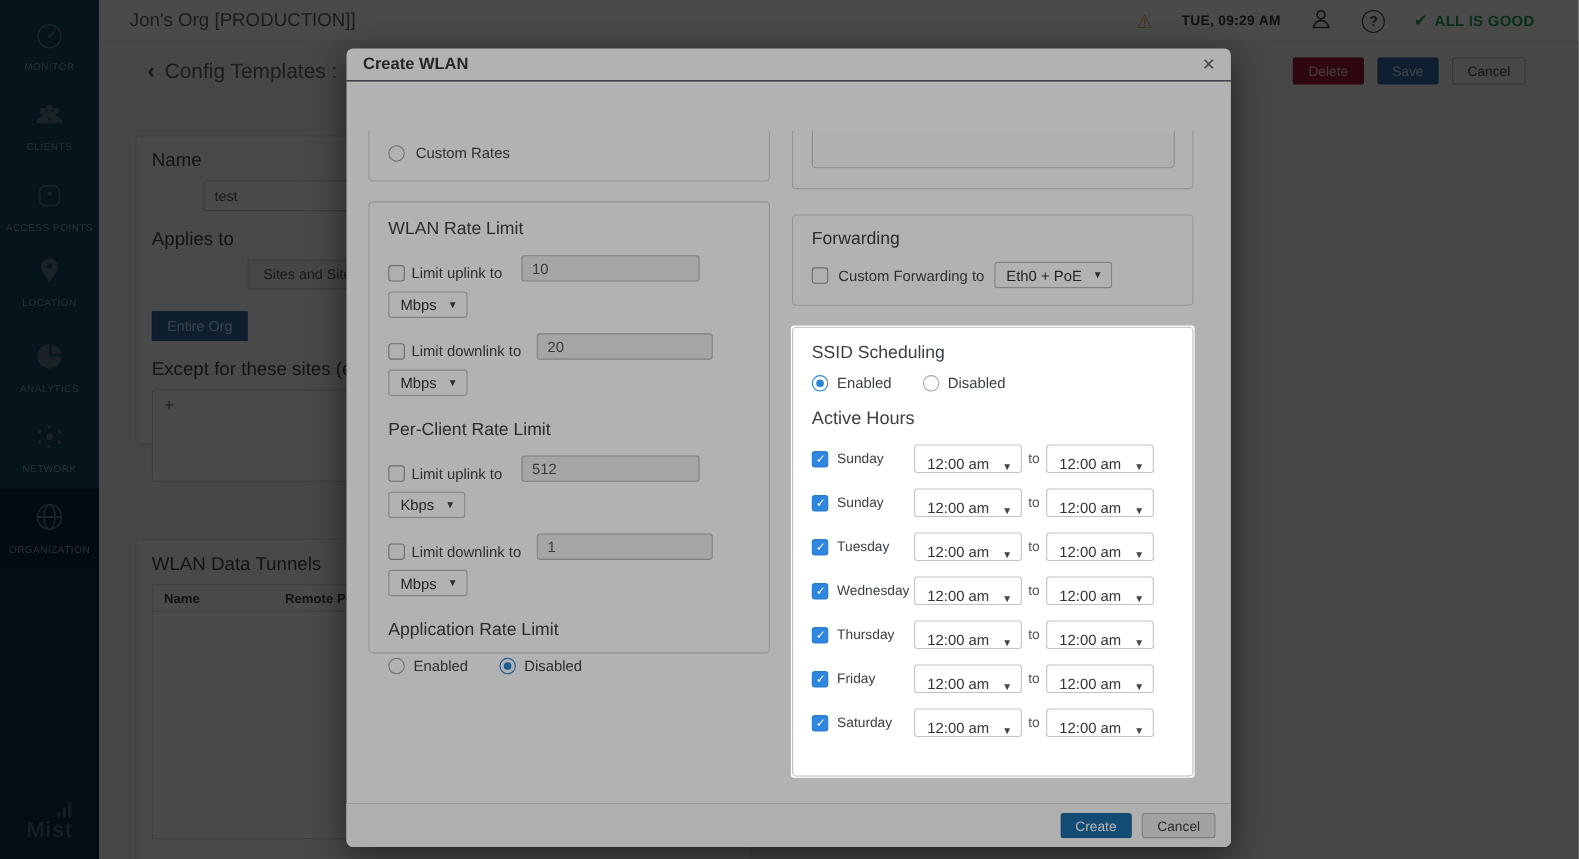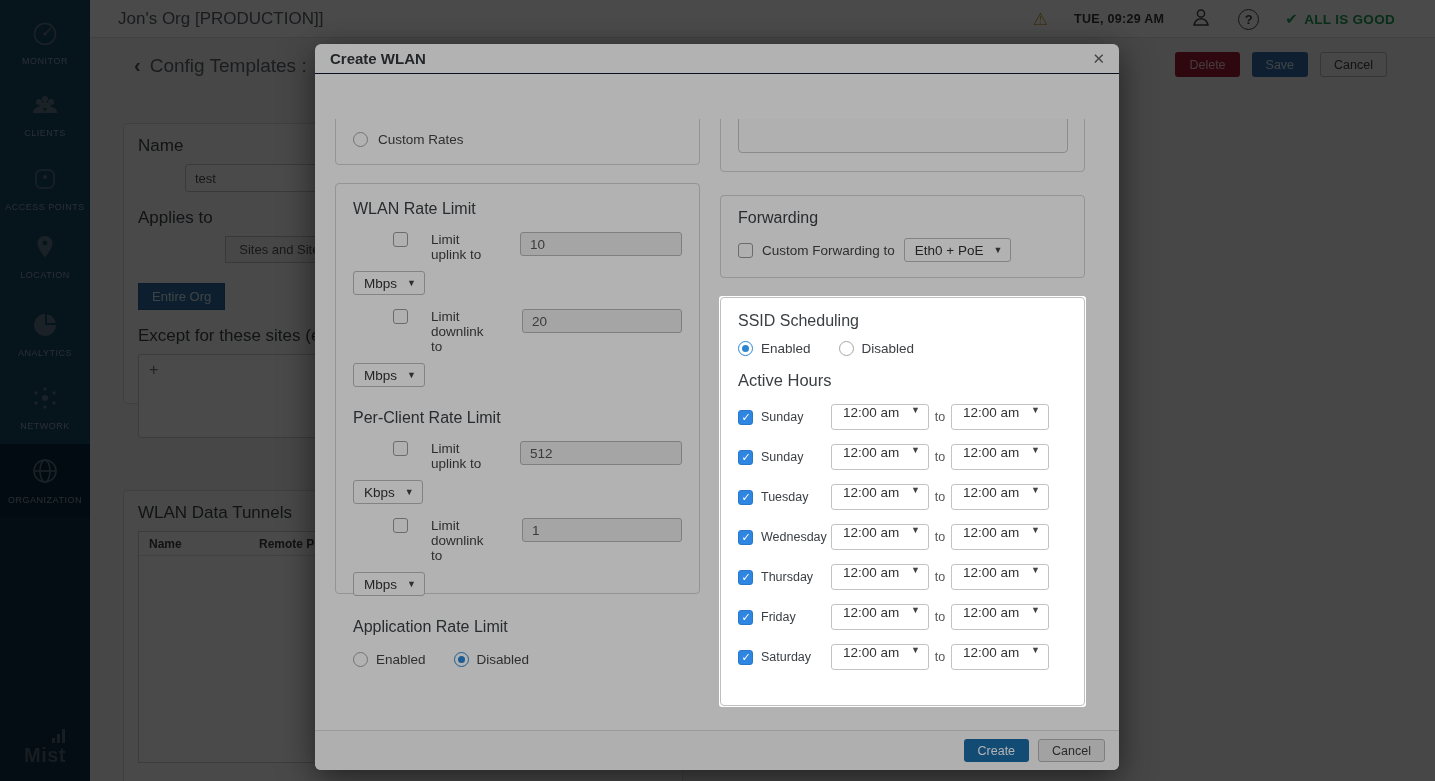--- a/index.html
+++ b/index.html
@@ -72,21 +72,21 @@
   .modal-clip { position:absolute; left:0; top:75px; width:804px; height:611px; overflow:hidden; }
   .panel { position:absolute; border:1px solid #d4d4d4; border-radius:4px; background:#fff; }
   .sec-title { font-size:16px; color:#3a3f43; }
 
   
   .p-rates { left:20px; top:-76px; width:365px; height:122px; padding-left:17px; }
   .rates-row { position:absolute; left:17px; display:flex; align-items:center; gap:10px; font-size:13.5px; color:#444;text-align:center; }
   .row-clip { top:60px; height:18px; overflow:hidden; }
   .row-custom { top:88px; }
   .p-limits { left:20px; top:64px; width:365px; height:411px; padding:16px 17px; }
-  .chk-row { display:flex; align-items:flex-start; gap:23px; font-size:13.5px; color:#444; margin-top:14px;margin-left:40px; }
+  .chk-row { display:flex; align-items:flex-end; gap:6px; font-size:13.5px; color:#444; margin-top:14px; }
   .num-input { width:162px; height:24px; background:#ececec; border:1px solid #b7b7b7; border-radius:3px; font-size:13.5px; color:#555; padding:0 9px; font-family:inherit; }
   .num-input.w160 { width:160px; }
   .sel { display:inline-flex; align-items:center; height:24px; border:1px solid #bcbcbc; border-radius:3px; background:#fff; padding:0 8px 0 10px; font-size:13.5px; color:#333; gap:10px; cursor:pointer; }
   .sel .caret { font-size:9px; color:#444; }
   .unit-sel { margin-top:9px; }
   .mt22 { margin-top:22px; }
   .radio-row { display:flex; align-items:center; gap:8px; font-size:13.5px; color:#444; margin-top:16px; }
   .radio-gap { width:12px; }
 
   
@@ -101,21 +101,21 @@
   .p-vlan { left:405px; top:-60px; width:365px; height:113px; }
   .vlan-box { position:absolute; left:17px; top:4px; width:330px; height:89px; border:1px solid #c7c7c7; border-radius:4px; background:#fdfdfd; }
   .p-fwd { left:405px; top:76px; width:365px; height:83px; padding:13px 17px; }
   .fwd-row { display:flex; align-items:center; gap:9px; font-size:13.5px; color:#444; margin-top:11px; }
   .p-ssid { left:405px; top:178px; width:365px; height:409px; padding:14px 17px; border-color:#bfbfbf; }
   .ssid-radios { display:flex; align-items:center; gap:8px; font-size:13.5px; color:#3b4045; margin-top:11px; }
   .ah-title { font-size:16.5px; color:#3a3f43; margin-top:15px; }
   .day-row { display:flex; align-items:center; margin-top:14px; height:26px; }
   .day-row .cb { margin-right:8px; }
   .day-lbl { width:70px; font-size:12.5px; color:#3b4045; }
-  .time-sel { width:98px; height:26px; display:flex; align-items:flex-start; border:1px solid #c3c3c3; border-radius:3px; background:#fff; padding:0 8px 0 11px; font-size:13.5px; color:#333; cursor:pointer; }
+  .time-sel { width:98px; height:26px; display:flex; align-items:flex-end; border:1px solid #c3c3c3; border-radius:3px; background:#fff; padding:0 8px 0 11px; font-size:13.5px; color:#333; cursor:pointer; }
   .time-sel .caret { margin-left:auto; font-size:9px; color:#444; }
   .to-lbl { width:22px; text-align:center; font-size:12.5px; color:#555; }
 
   
   .modal-foot { position:absolute; left:0; bottom:0; width:100%; height:40px; background:#fbfbfb; border-top:1px solid #ddd; border-radius:0 0 6px 6px; display:flex; align-items:center; justify-content:flex-end; gap:9px; padding-right:14px; }
   .btn-create { background:#1b6ca5; color:#fff; height:23px; }
   .btn-cancel2 { background:#e9e9e9; color:#3c3c3c; border-color:#b5b5b5; height:23px; }
 </style>
 </head>
 <body>

